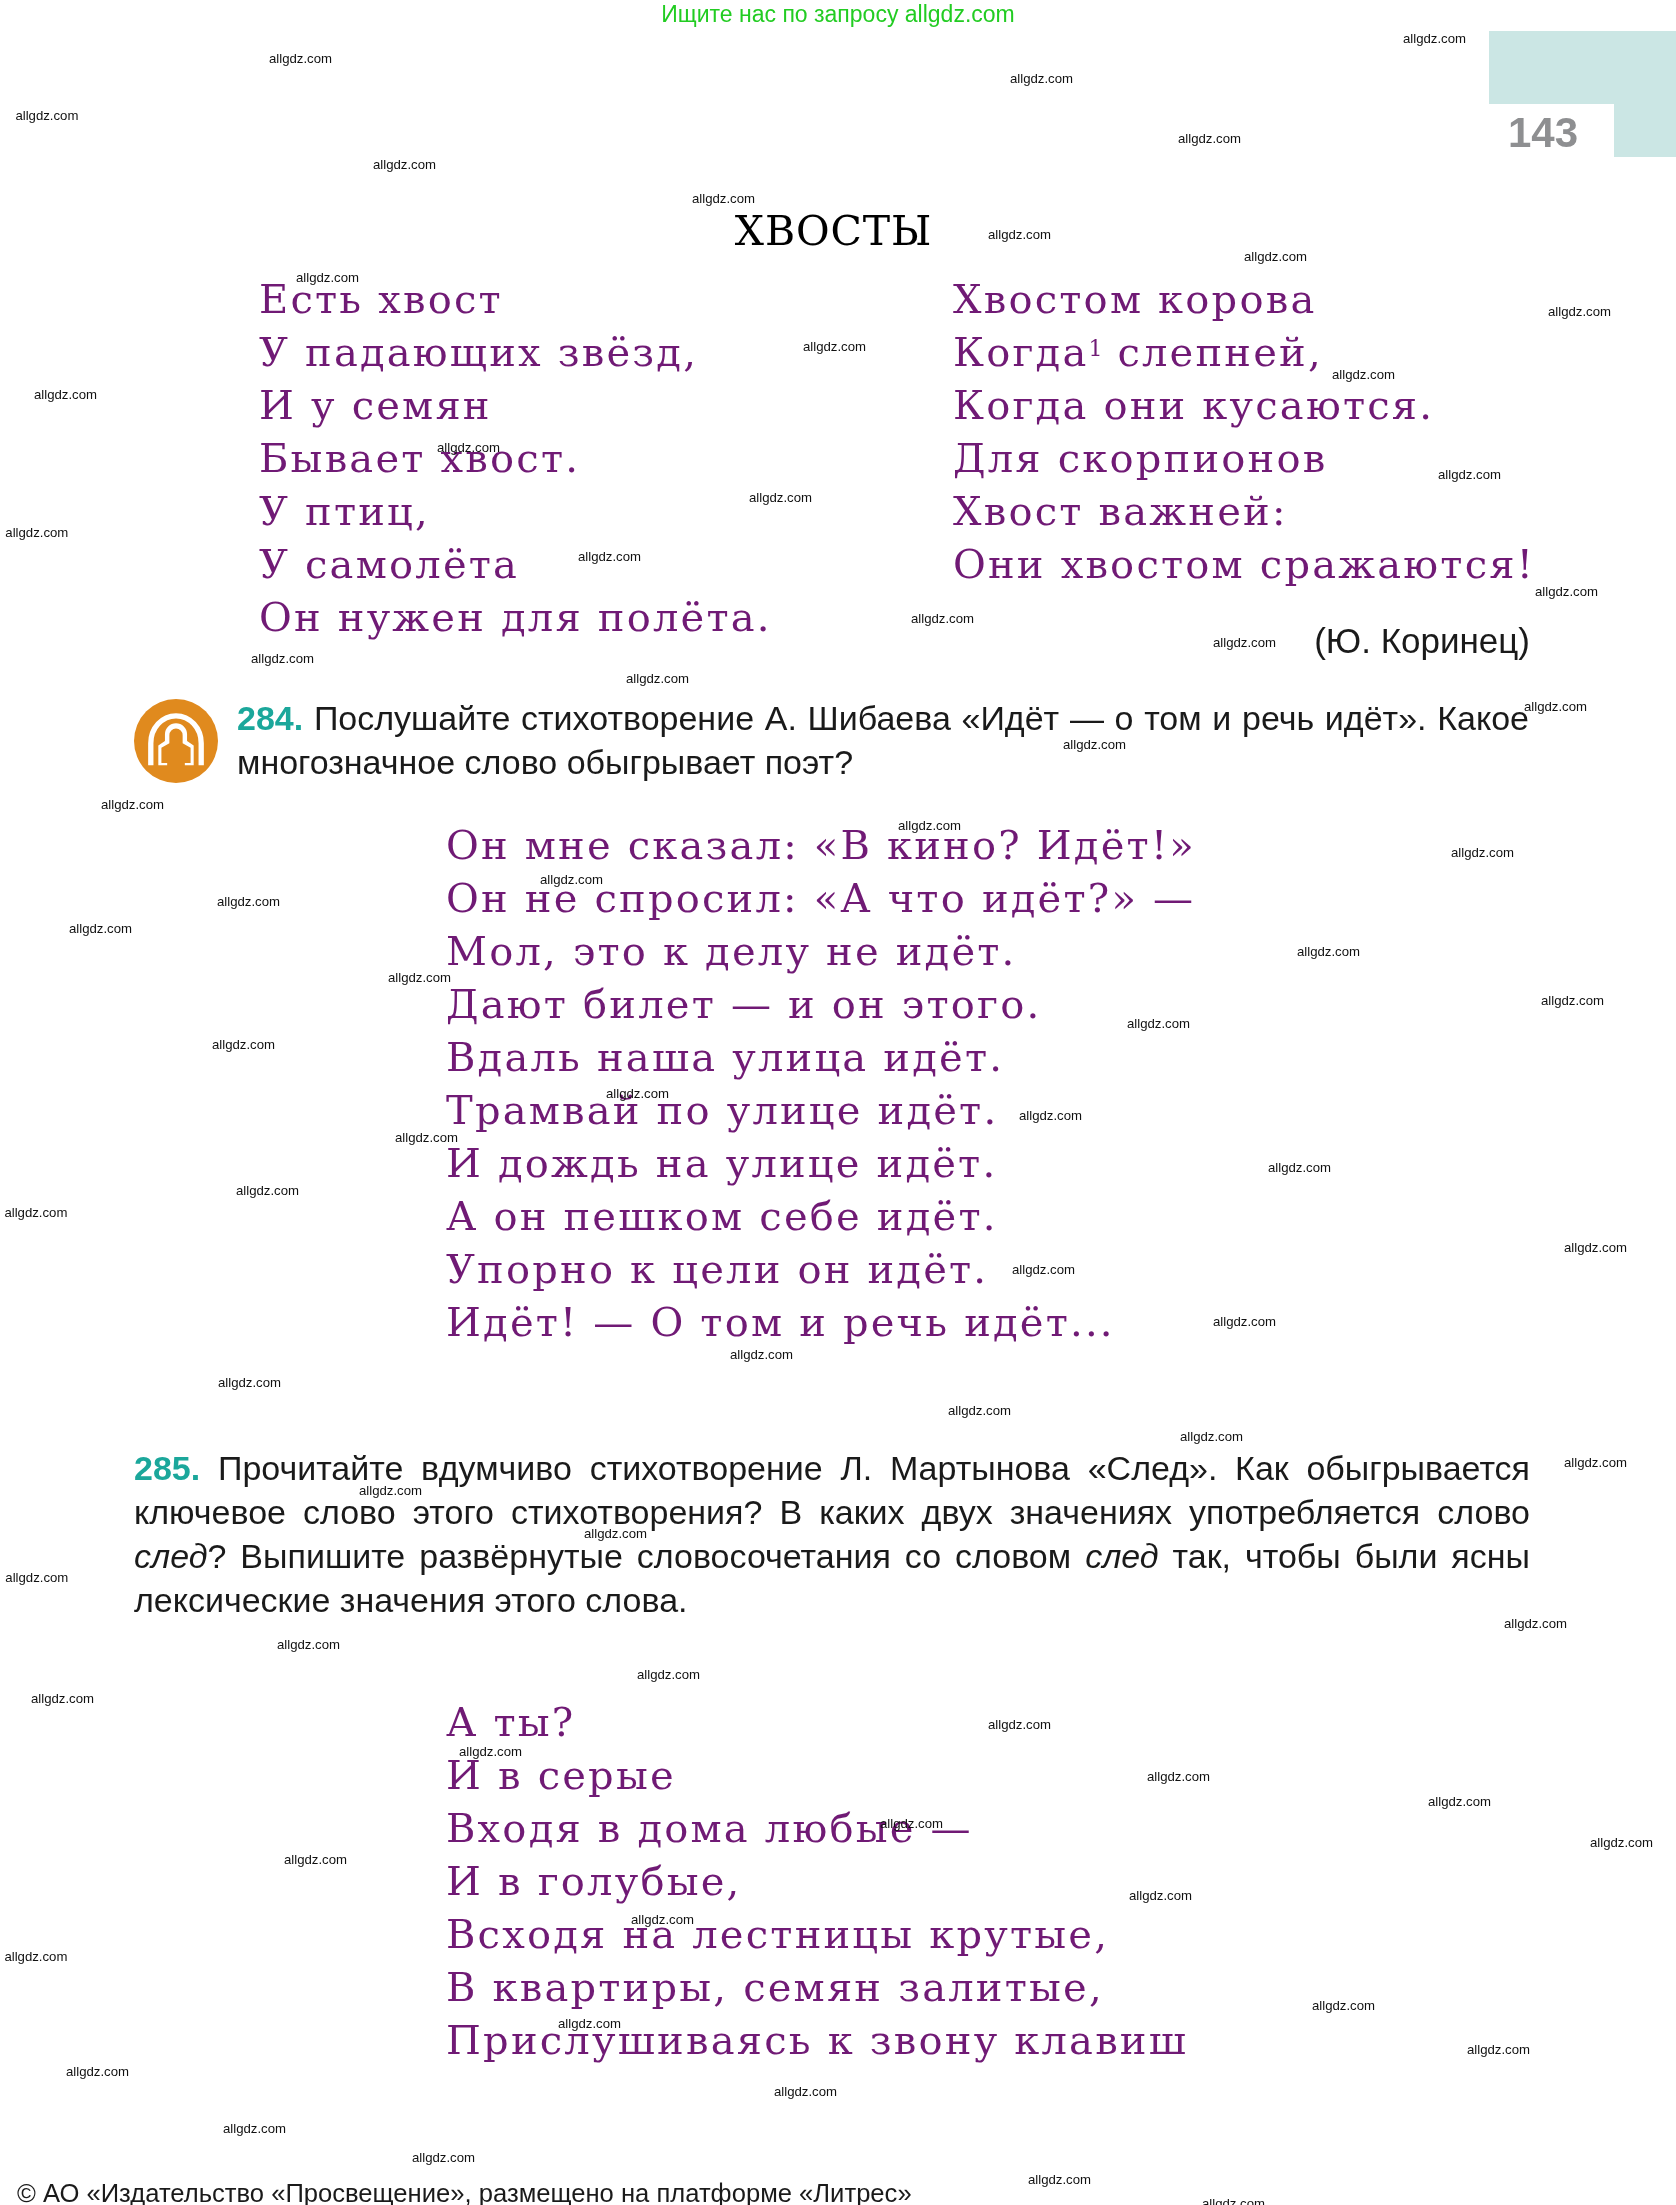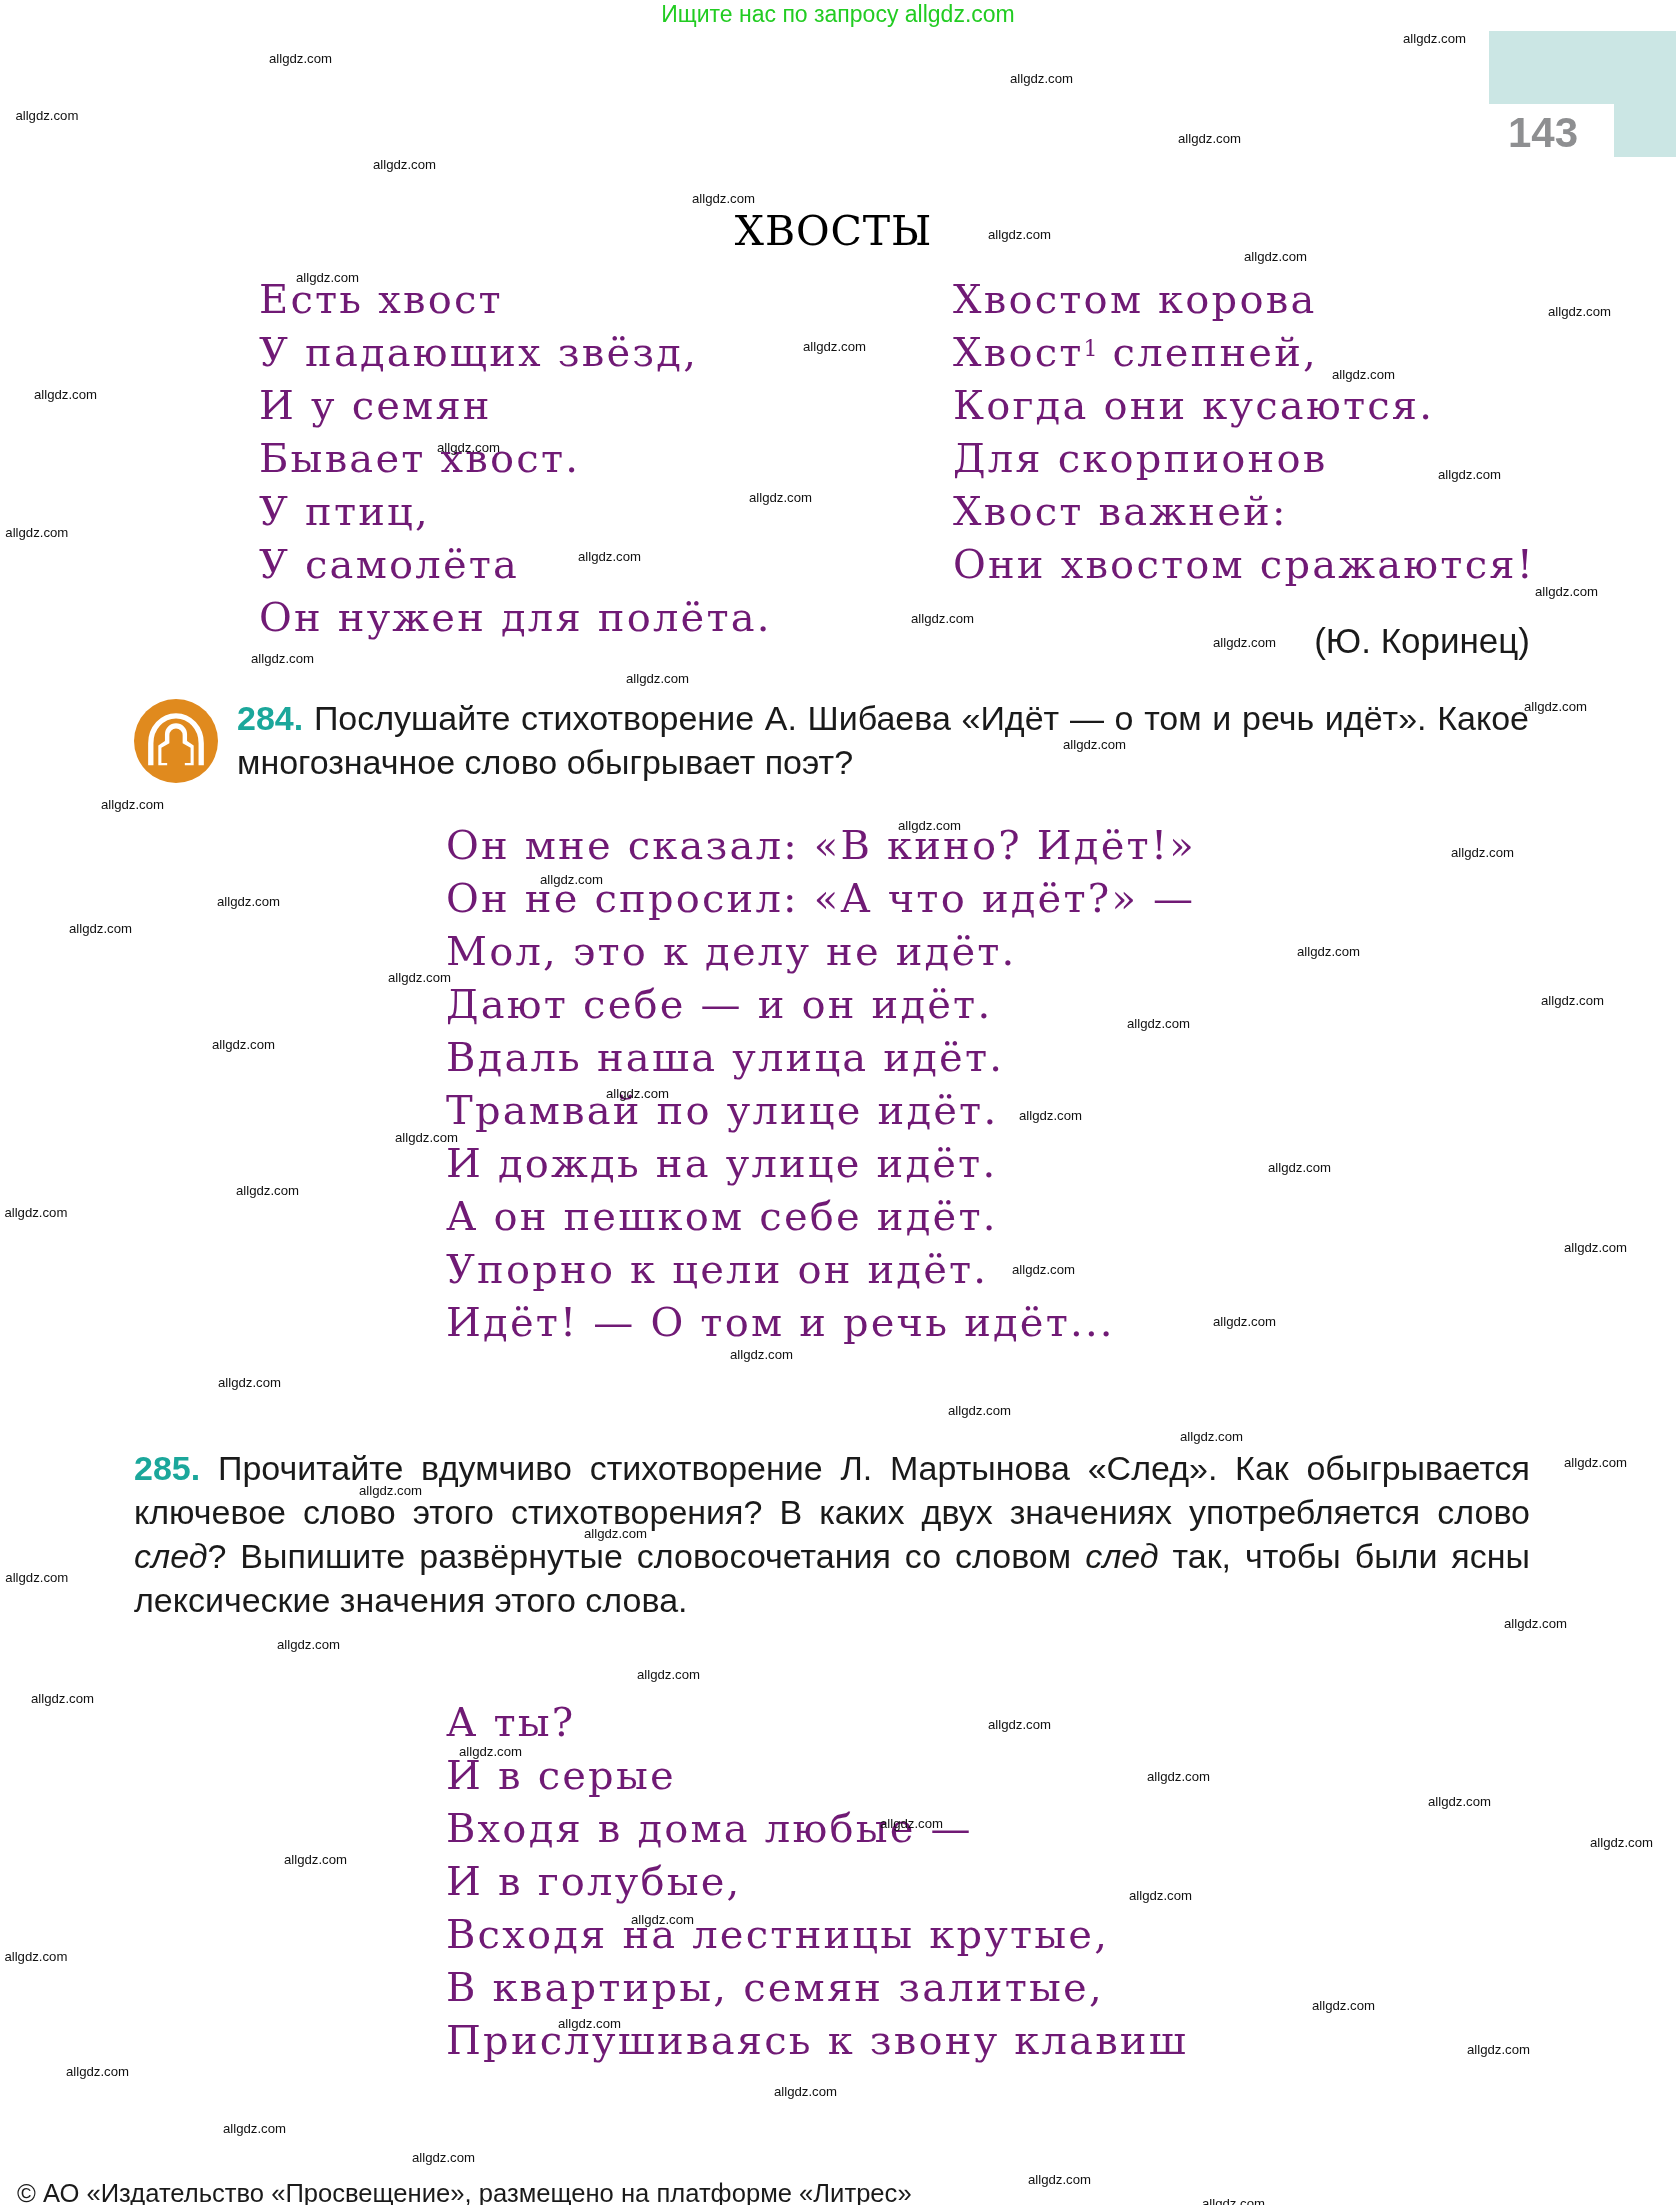--- a/index.html
+++ b/index.html
@@ -36,21 +36,21 @@
   <div class="serif-line">У падающих звёзд,</div>
   <div class="serif-line">И у семян</div>
   <div class="serif-line">Бывает хвост.</div>
   <div class="serif-line">У птиц,</div>
   <div class="serif-line">У самолёта</div>
   <div class="serif-line">Он нужен для полёта.</div>
 </div>
 
 <div class="col" style="left:953px; top:273px;">
   <div class="serif-line">Хвостом корова</div>
-  <div class="serif-line"><span>Хвост</span><sup>1</sup><span> слепней,</span></div>
+  <div class="serif-line"><span>Когда</span><sup>1</sup><span> слепней,</span></div>
   <div class="serif-line">Когда они кусаются.</div>
   <div class="serif-line">Для скорпионов</div>
   <div class="serif-line">Хвост важней:</div>
   <div class="serif-line">Они хвостом сражаются!</div>
 </div>
 
 <div class="abs attrib" style="right:146px; top:621px;">(Ю. Коринец)</div>
 
 <div class="audio-icon">
   <svg width="84" height="84" viewBox="0 0 190 190">
@@ -61,21 +61,21 @@
 </div>
 <div class="task" style="left:237px; top:696px; width:1292px;">
   <span class="num">284.</span>
   <span>Послушайте стихотворение А. Шибаева «Идёт — о том и речь идёт». Какое многозначное слово обыгрывает поэт?</span>
 </div>
 
 <div class="col" style="left:446px; top:819px;">
   <div class="serif-line">Он мне сказал: «В кино? Идёт!»</div>
   <div class="serif-line">Он не спросил: «А что идёт?» —</div>
   <div class="serif-line">Мол, это к делу не идёт.</div>
-  <div class="serif-line">Дают себе — и он идёт.</div>
+  <div class="serif-line">Дают билет — и он этого.</div>
   <div class="serif-line">Вдаль наша улица идёт.</div>
   <div class="serif-line">Трамвай по улице идёт.</div>
   <div class="serif-line">И дождь на улице идёт.</div>
   <div class="serif-line">А он пешком себе идёт.</div>
   <div class="serif-line">Упорно к цели он идёт.</div>
   <div class="serif-line">Идёт! — О том и речь идёт...</div>
 </div>
 
 <div class="task" style="left:134px; top:1446px; width:1396px;">
   <span class="num">285.</span>

